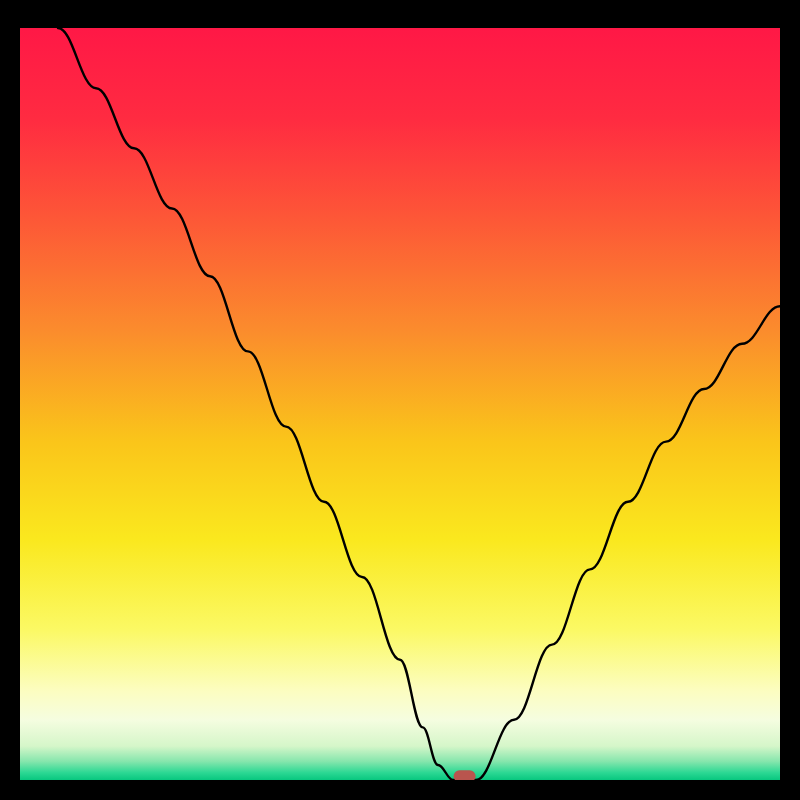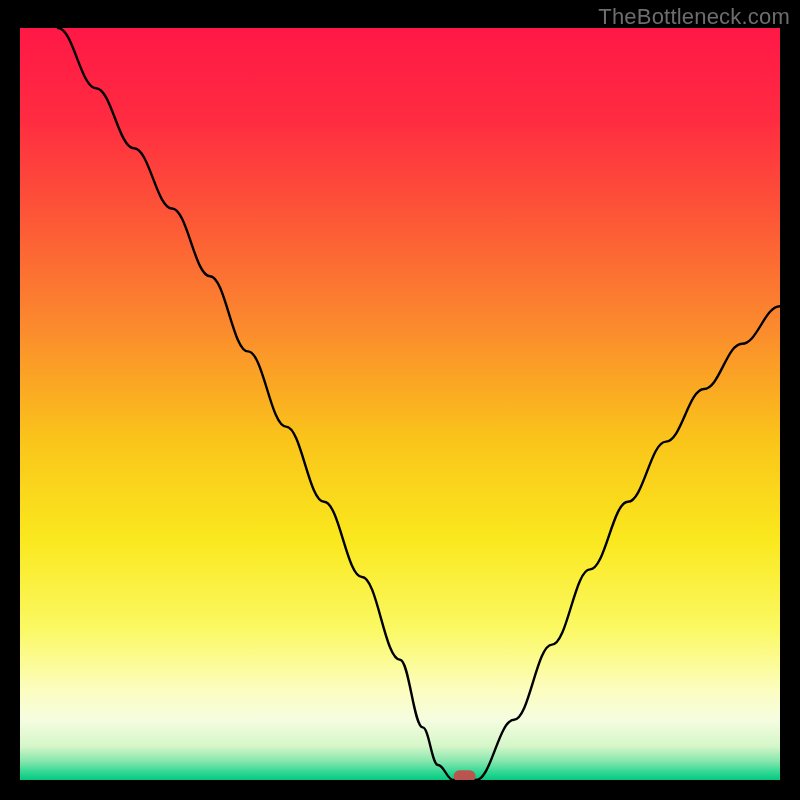--- a/index.html
+++ b/index.html
@@ -49,21 +49,20 @@
   .marker {
     fill: #b9554e;
     stroke: none;
   }
 </style>
 </head>
 <body>
 
 <div class="frame">
 
-  <div class="watermark">TheBottleneck.com</div>
 
   <div class="plot-wrap">
     <svg class="plot" viewBox="0 0 760 752" preserveAspectRatio="none">
       <defs>
         <linearGradient id="bg-grad" x1="0" y1="0" x2="0" y2="1">
             <stop offset="0%" stop-color="#ff1846"></stop>
             <stop offset="12%" stop-color="#ff2b41"></stop>
             <stop offset="25%" stop-color="#fd5637"></stop>
             <stop offset="40%" stop-color="#fb8b2d"></stop>
             <stop offset="55.00000000000001%" stop-color="#fac51a"></stop>

